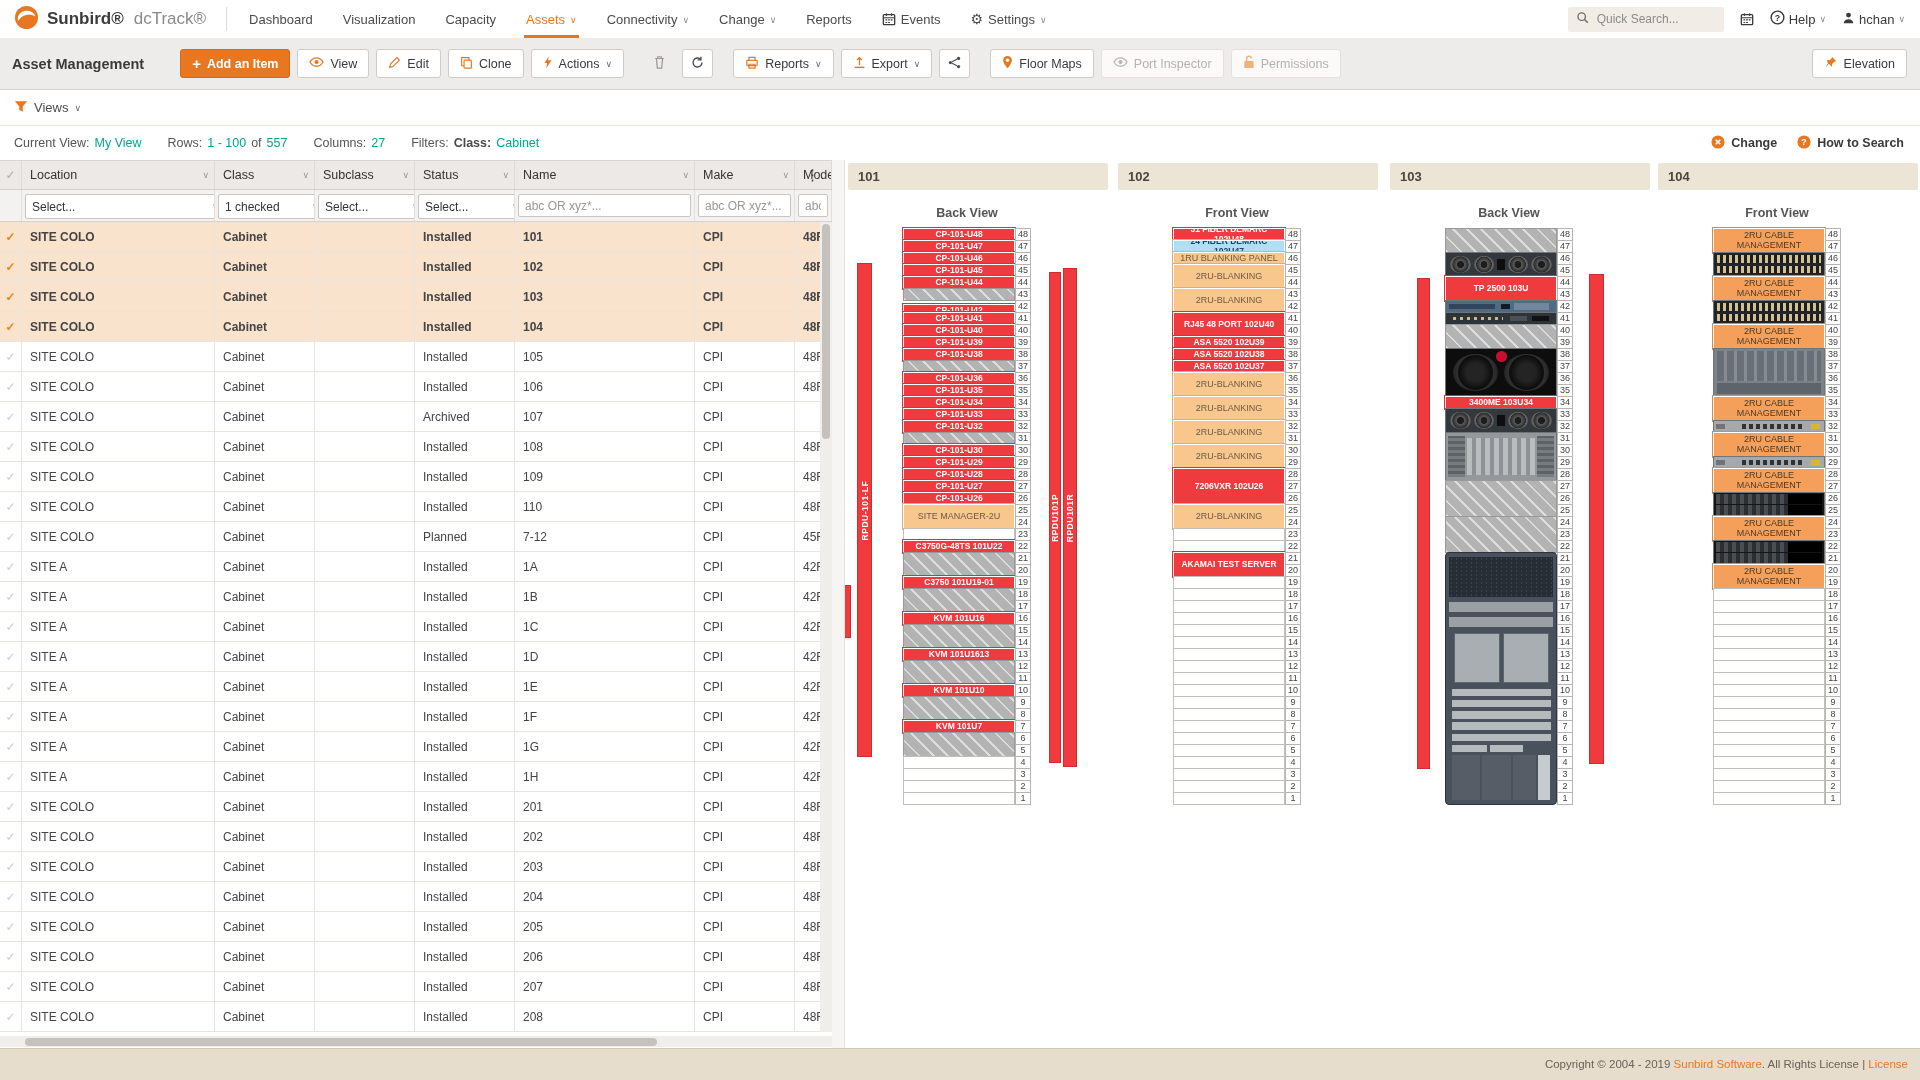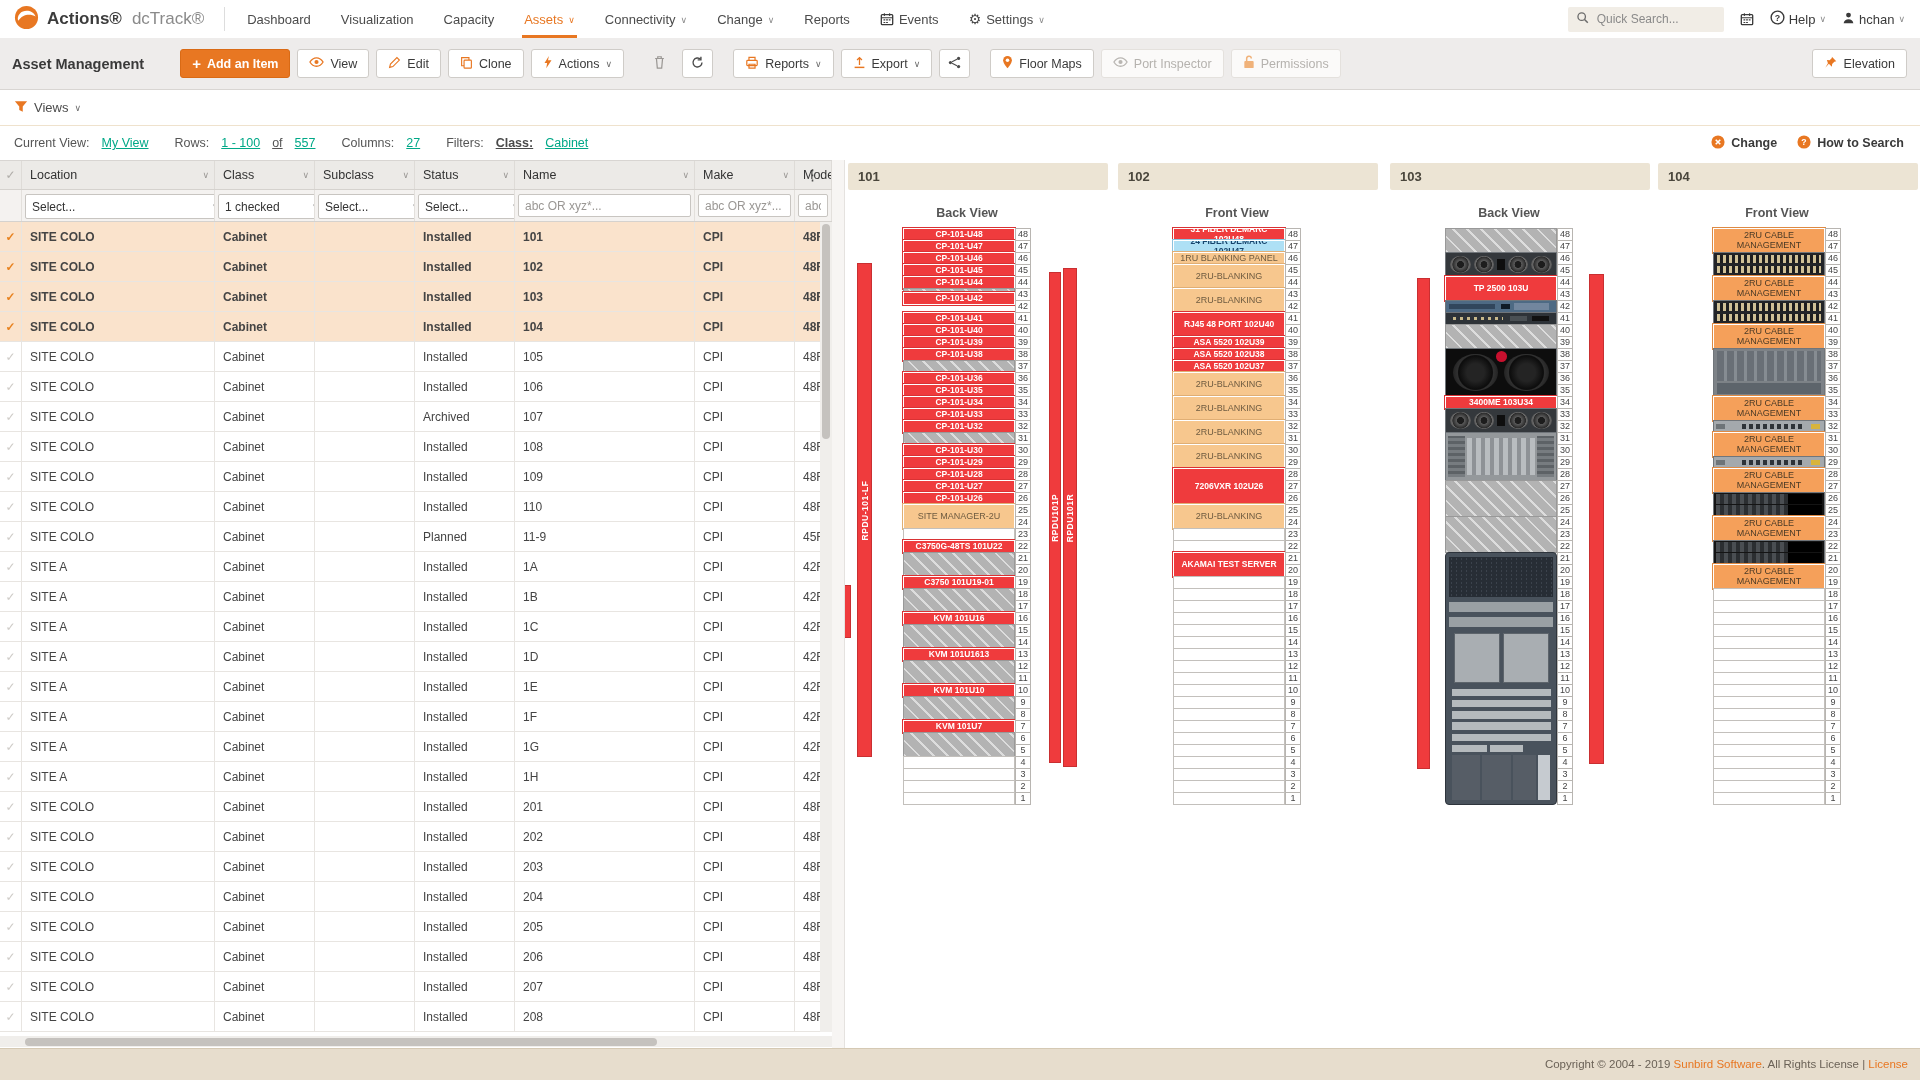--- a/index.html
+++ b/index.html
@@ -48,21 +48,21 @@
   
   .viewsbar{position:absolute;left:0;top:90px;width:1920px;height:36px;background:#fff;
             border-bottom:1px solid #efe2cd;display:flex;align-items:center;padding-left:14px;box-sizing:border-box;}
   .viewsbar .vlabel{font-size:13px;color:#4b4b4b;margin:0 6px;}
   .viewsbar .chev{font-size:9px;color:#6a6a6a;}
   .statusbar{position:absolute;left:0;top:126px;width:1920px;height:34px;background:#fff;
              display:flex;align-items:center;padding-left:14px;box-sizing:border-box;font-size:12.5px;color:#555;}
   .statusbar .val{color:#00a887;}
   .statusbar .lbl{margin-left:26px;}
   .statusbar .lbl.first{margin-left:0;}
-  .statusbar .sp{margin-left:12px;text-decoration:underline;}
+  .statusbar .sp{margin-left:5px;}
   .statusbar .bold{font-weight:bold;color:#4a4a4a;}
   .sb-right{position:absolute;right:16px;top:0;height:34px;display:flex;align-items:center;gap:20px;}
   .sb-right .act{display:flex;align-items:center;gap:6px;font-size:12.5px;color:#3a3a3a;font-weight:bold;cursor:pointer;}
   
   .tablewrap{position:absolute;left:0;top:160px;width:832px;height:888px;background:#fff;overflow:hidden;}
   .thead{position:absolute;left:0;top:0;width:832px;height:30px;background:#eceae7;border-top:1px solid #d8d5d2;
          border-bottom:1px solid #d5d2ce;display:flex;box-sizing:border-box;}
   .th{display:flex;align-items:center;justify-content:space-between;padding:0 5px 0 8px;
       border-right:1px solid #dedbd7;font-size:12.5px;color:#333;box-sizing:border-box;overflow:hidden;white-space:nowrap;}
   .th .chev{font-size:9px;color:#9a9794;margin-left:3px;}
@@ -149,21 +149,21 @@
 </style>
 </head>
 <body>
 
 <div class="topnav">
   <div class="brand">
     <span><svg width="25" height="25" viewBox="0 0 26 26">
           <circle cx="13" cy="13" r="12" fill="#e87722"></circle>
           <path d="M4.5 16.5c4-7 12.5-8 18-4.5-2.5-6.5-12-8-16.5-3-2.2 2.4-2.6 5.3-1.5 7.5z" fill="#fff"></path>
         </svg></span>
-    <span class="bname">Actions®</span>
+    <span class="bname">Sunbird®</span>
     <span class="bprod">dcTrack®</span>
   </div>
   <div class="brand-sep"></div>
   <div id="nav-items">
       <div class="nav-item">
         <span>Dashboard</span>
       </div>
       <div class="nav-item">
         <span>Visualization</span>
       </div>
@@ -535,21 +535,21 @@
         <div class="td" style="width:180px">110</div>
         <div class="td" style="width:100px">CPI</div>
         <div class="td" style="width:37px">48R</div>
       </div>
       <div class="trow">
         <div class="td checkcol" style="width:22px">✓</div>
         <div class="td" style="width:193px">SITE COLO</div>
         <div class="td" style="width:100px">Cabinet</div>
         <div class="td" style="width:100px"></div>
         <div class="td" style="width:100px">Planned</div>
-        <div class="td" style="width:180px">11-9</div>
+        <div class="td" style="width:180px">7-12</div>
         <div class="td" style="width:100px">CPI</div>
         <div class="td" style="width:37px">45R</div>
       </div>
       <div class="trow">
         <div class="td checkcol" style="width:22px">✓</div>
         <div class="td" style="width:193px">SITE A</div>
         <div class="td" style="width:100px">Cabinet</div>
         <div class="td" style="width:100px"></div>
         <div class="td" style="width:100px">Installed</div>
         <div class="td" style="width:180px">1A</div>
@@ -730,21 +730,21 @@
         <div class="ritem it-red" style="top:24px;height:13px">
           <span>CP-101-U46</span>
         </div>
         <div class="ritem it-red" style="top:36px;height:13px">
           <span>CP-101-U45</span>
         </div>
         <div class="ritem it-red" style="top:48px;height:13px">
           <span>CP-101-U44</span>
         </div>
         <div class="ritem it-hatch" style="top:60px;height:13px"></div>
-        <div class="ritem it-red" style="top:64px;height:13px">
+        <div class="ritem it-red" style="top:76px;height:13px">
           <span>CP-101-U42</span>
         </div>
         <div class="ritem it-red" style="top:84px;height:13px">
           <span>CP-101-U41</span>
         </div>
         <div class="ritem it-red" style="top:96px;height:13px">
           <span>CP-101-U40</span>
         </div>
         <div class="ritem it-red" style="top:108px;height:13px">
           <span>CP-101-U39</span>

